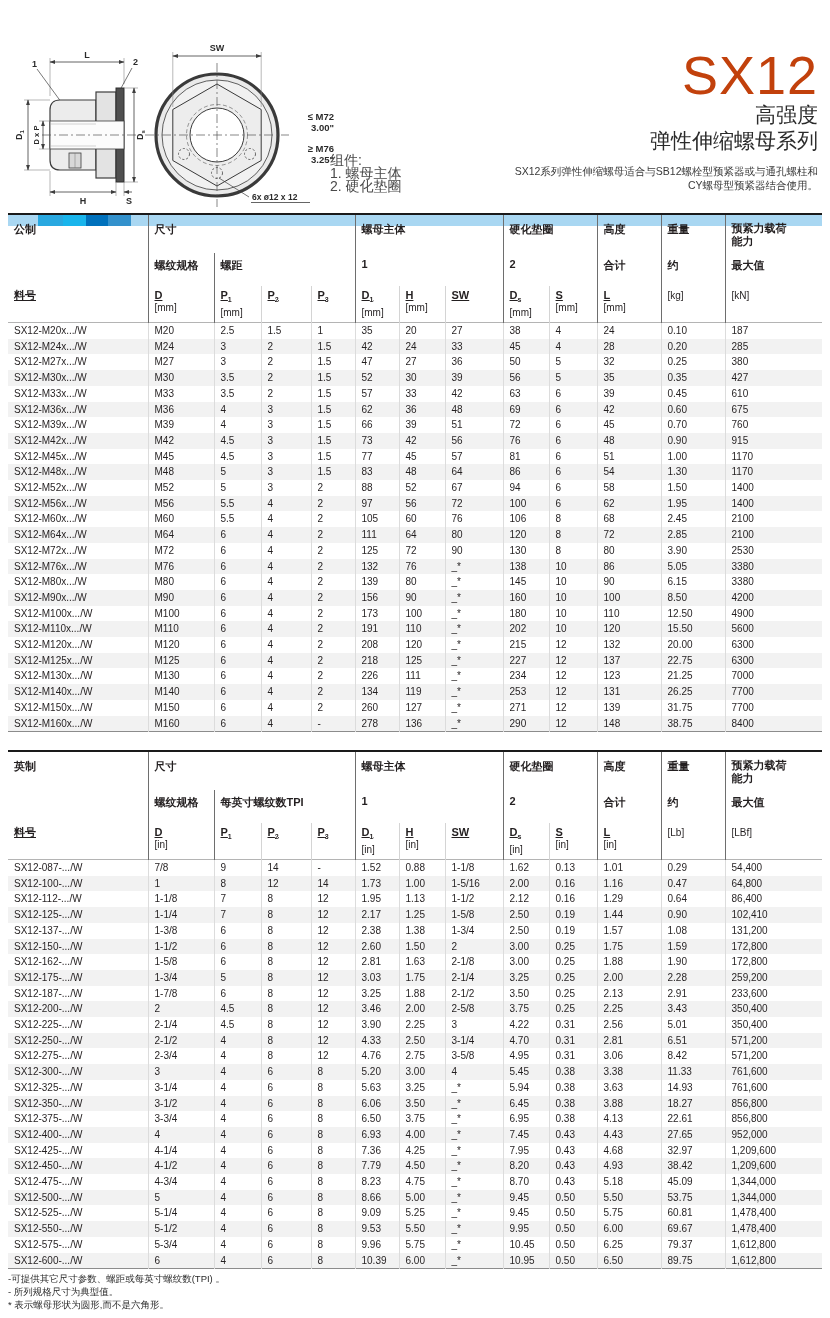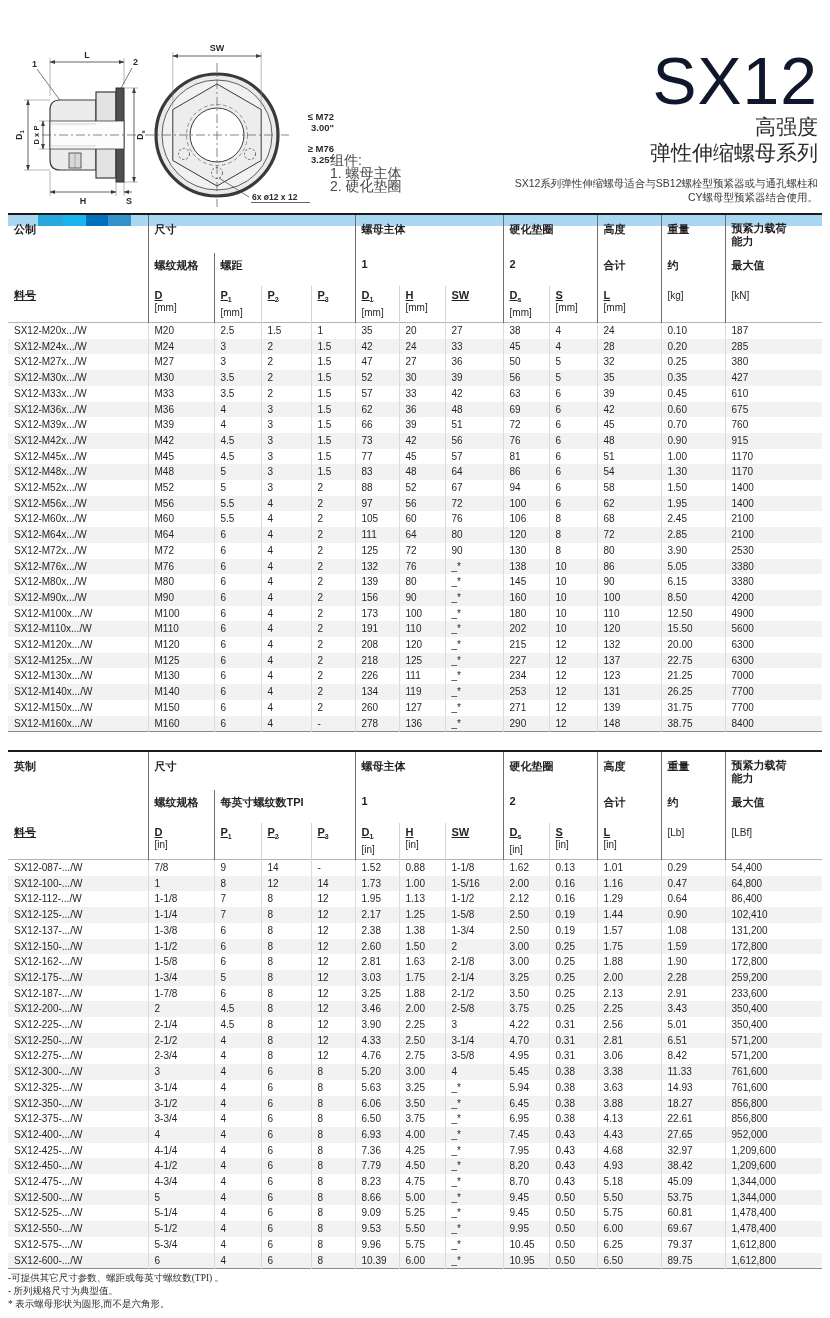--- a/index.html
+++ b/index.html
@@ -1,21 +1,21 @@
 <!DOCTYPE html>
 <html><head>
 <meta charset="utf-8">
 <style>
   html,body{margin:0;padding:0;background:#fff;}
   .page{position:relative;width:830px;height:1318px;background:#fff;overflow:hidden;
         font-family:"Liberation Sans","DejaVu Sans",sans-serif;color:#231f20;}
 
   
   .title-block{position:absolute;top:48px;right:12px;text-align:right;}
-  .series{font-size:66px;line-height:1.0;font-weight:400;letter-spacing:1px;color:#0f172a;}
+  .series{font-size:54px;line-height:1.0;font-weight:400;letter-spacing:1px;color:#c2410c;}
   .subtitle{font-size:21px;line-height:1.25;color:#2b2b2b;}
   .desc{margin-top:9px;font-size:10.5px;line-height:1.35;color:#3a3a3a;}
 
   
   .diagram{position:absolute;top:40px;left:12px;width:520px;height:172px;}
   .legend{position:absolute;left:330px;top:154px;font-size:14px;line-height:13px;color:#4a4a4a;}
   .svgsub{font-size:6px;}
   svg text{font-family:"Liberation Sans","DejaVu Sans",sans-serif;fill:#2b2b2b;}
 
   
@@ -46,21 +46,21 @@
   .ind{padding-left:11px;}
   .wrap{display:inline-block;max-width:58px;white-space:normal;line-height:1.2;}
   .cname{display:block;font-size:11px;font-weight:bold;line-height:12px;text-decoration:underline;}
   .cname sub{font-size:7px;}
   .cunit{display:block;font-size:10px;font-weight:normal;line-height:12px;margin-top:1px;}
   tbody td{font-size:10px;line-height:15.7px;height:15.7px;}
   tbody td:not(:first-child){border-left:1px solid #dcdcdc;}
   tbody tr:nth-child(even){background:#f2f2f2;}
 
   
-  .footnotes{position:absolute;left:8px;top:1272px;font-size:9.5px;line-height:13px;color:#2b2b2b;font-family:Liberation Serif, serif;}
+  .footnotes{position:absolute;left:8px;top:1272px;font-size:9.5px;line-height:13px;color:#2b2b2b;}
 </style>
 </head>
 <body>
 
 <div class="page">
 
   <div class="diagram">
     <svg width="520" height="172" viewBox="0 0 520 172">
       <defs>
         <marker id="ma" markerWidth="8" markerHeight="6" refX="6.5" refY="2.5" orient="auto">

